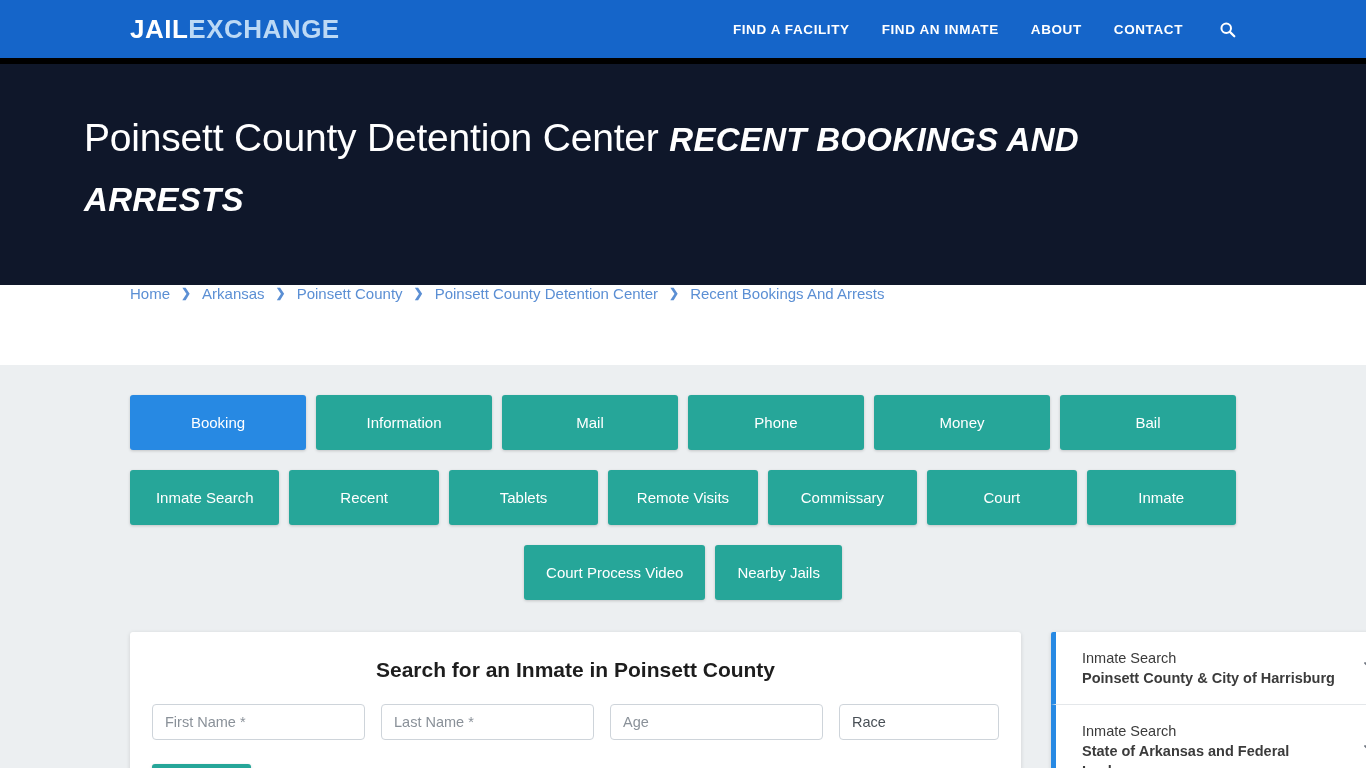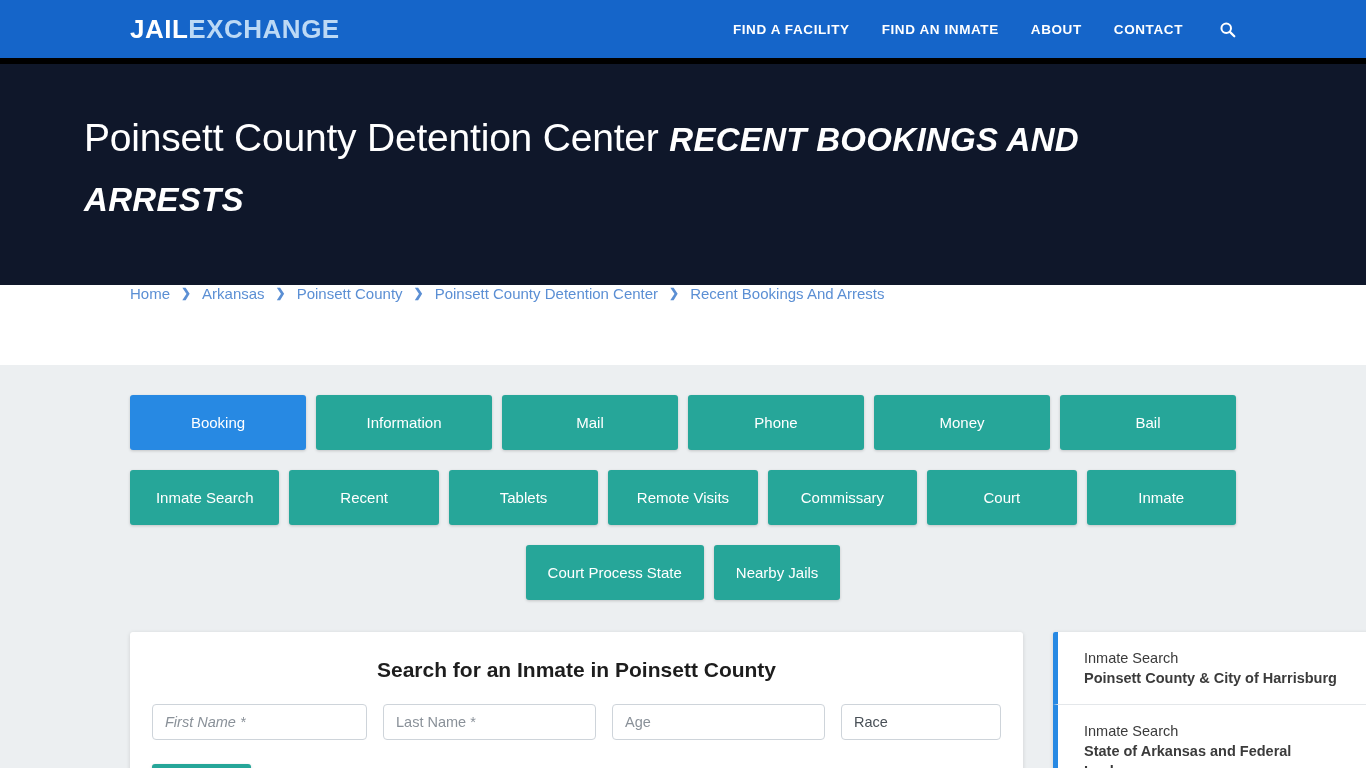--- a/index.html
+++ b/index.html
@@ -181,21 +181,21 @@
     border: 1px solid #ced4da;
     border-radius: 4px;
     padding: 0 12px;
     font-size: 14.5px;
     color: #495057;
     font-family: "Liberation Sans", sans-serif;
     background: #ffffff;
     outline: none;
   }
   .form-row input::placeholder { color: #8a9199; }
-  .f-first { flex: 0 0 178px; font-style: italic; }
+  .f-first { flex: 0 0 178px; }
   .f-last  { flex: 0 0 178px; }
   .f-age   { flex: 0 0 164px; }
   .f-race  { flex: 0 0 160px;
     -webkit-appearance: none; appearance: none;
     background-image:
       linear-gradient(45deg, transparent 50%, #555 50%),
       linear-gradient(135deg, #555 50%, transparent 50%);
     background-position:
       calc(100% - 17px) 16px,
       calc(100% - 12px) 16px;
@@ -312,21 +312,21 @@
       <button class="nav-btn">Inmate Search</button>
       <button class="nav-btn">Recent</button>
       <button class="nav-btn">Tablets</button>
       <button class="nav-btn">Remote Visits</button>
       <button class="nav-btn">Commissary</button>
       <button class="nav-btn">Court</button>
       <button class="nav-btn">Inmate</button>
     </div>
 
     <div class="btn-row centered">
-      <button class="nav-btn">Court Process State</button>
+      <button class="nav-btn">Court Process Video</button>
       <button class="nav-btn">Nearby Jails</button>
     </div>
 
   </div>
 
   <div class="split">
 
     <section class="search-card">
       <h2>Search for an Inmate in Poinsett County</h2>
       <div class="form-row">

